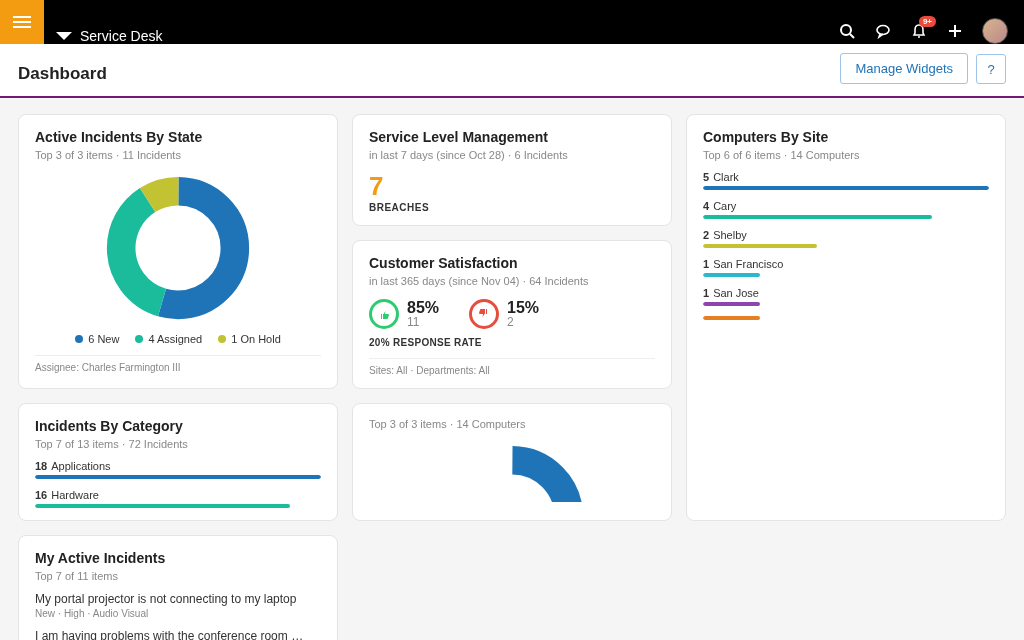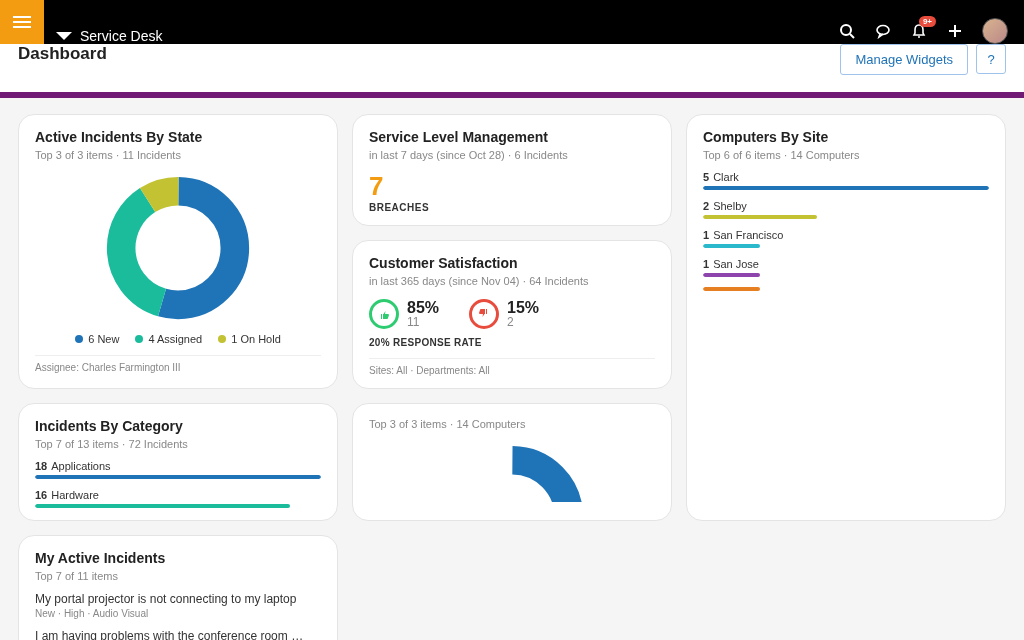--- a/index.html
+++ b/index.html
@@ -9,28 +9,28 @@
   .hamburger { width: 44px; height: 44px; background: #f39c12; display: flex; align-items: center; justify-content: center; cursor: pointer; }
   .hamburger-lines { width: 18px; height: 12px; display: flex; flex-direction: column; justify-content: space-between; }
   .hamburger-lines span { display: block; height: 2px; background: #fff; }
   .brand { display: flex; align-items: center; gap: 8px; padding-left: 12px; font-size: 14px; }
   .brand-icon svg { display: block; }
   .topbar-spacer { flex: 1; }
   .top-icons { display: flex; align-items: center; gap: 18px; padding-right: 16px; }
   .icon { width: 18px; height: 18px; display: inline-flex; align-items: center; justify-content: center; cursor: pointer; position: relative; }
   .badge { position: absolute; top: -6px; right: -8px; background: #e74c3c; color: #fff; font-size: 8px; font-weight: 700; padding: 1px 4px; border-radius: 7px; }
   .avatar { width: 26px; height: 26px; border-radius: 50%; background: linear-gradient(135deg,#d8b48f,#b88); border: 1px solid #555; }
-  .subhead { background: #fff; border-bottom: 6px solid #701a75; height: 54px; display: flex; align-items: flex-start; padding: 0 18px; }
+  .subhead { background: #fff; border-bottom: 2px solid #701a75; height: 54px; display: flex; align-items: flex-end; padding: 12px 18px; }
   .page-title { font-size: 17px; font-weight: 700; color: #222; }
   .subhead-spacer { flex: 1; }
   .manage-btn { border: 1px solid #9fc3ea; color: #1f73b7; background: #fff; font-size: 13px; padding: 7px 14px; border-radius: 3px; cursor: pointer; }
   .help-btn { border: 1px solid #9fc3ea; color: #1f73b7; background: #fff; font-size: 13px; width: 30px; height: 30px; border-radius: 3px; display: inline-flex; align-items: center; justify-content: center; margin-left: 8px; cursor: pointer; }
   .content { flex: 1; overflow: hidden; padding: 16px 18px; }
   .grid { display: grid; grid-template-columns: repeat(3, 1fr); grid-auto-rows: min-content; gap: 14px; height: 100%; }
-  .card { background: #fff; border: 1px solid #e4e4e4; border-radius: 16px; padding: 14px 16px 12px; }
+  .card { background: #fff; border: 1px solid #e4e4e4; border-radius: 8px; padding: 14px 16px 12px; }
   .card h3 { font-size: 14px; font-weight: 700; color: #222; margin-bottom: 4px; }
   .card .sub { font-size: 11px; color: #888; }
   .donut-wrap { display: flex; justify-content: center; margin: 12px 0 10px; }
   .legend { display: flex; gap: 16px; justify-content: center; font-size: 11px; color: #333; }
   .legend-item { display: flex; align-items: center; gap: 5px; }
   .dot { width: 8px; height: 8px; border-radius: 50%; }
   .footer-note { font-size: 10px; color: #888; margin-top: 10px; border-top: 1px solid #eee; padding-top: 6px; }
   .big-num { font-size: 26px; font-weight: 700; color: #f39c12; margin-top: 10px; }
   .big-label { font-size: 10px; font-weight: 700; color: #333; letter-spacing: .5px; }
   .sat-row { display: flex; gap: 30px; margin: 12px 0 8px; }
@@ -186,20 +186,26 @@
         <h3>Computers By Site</h3>
         <div class="sub">Top 6 of 6 items  ·  14 Computers</div>
         <div id="site-rows">
             <div class="bar-row">
               <div class="bar-label"><span class="bar-val">5</span>Clark</div>
       <div class="bar-track">
                 <div class="bar-fill" style="width:100%;background:#1f73b7"></div>
               </div>
             </div>
             <div class="bar-row">
+              <div class="bar-label"><span class="bar-val">4</span>Cary</div>
+      <div class="bar-track">
+                <div class="bar-fill" style="width:80%;background:#1abc9c"></div>
+              </div>
+            </div>
+            <div class="bar-row">
               <div class="bar-label"><span class="bar-val">2</span>Shelby</div>
       <div class="bar-track">
                 <div class="bar-fill" style="width:40%;background:#c2c233"></div>
               </div>
             </div>
             <div class="bar-row">
               <div class="bar-label"><span class="bar-val">1</span>San Francisco</div>
       <div class="bar-track">
                 <div class="bar-fill" style="width:20%;background:#2ab8cc"></div>
               </div>

